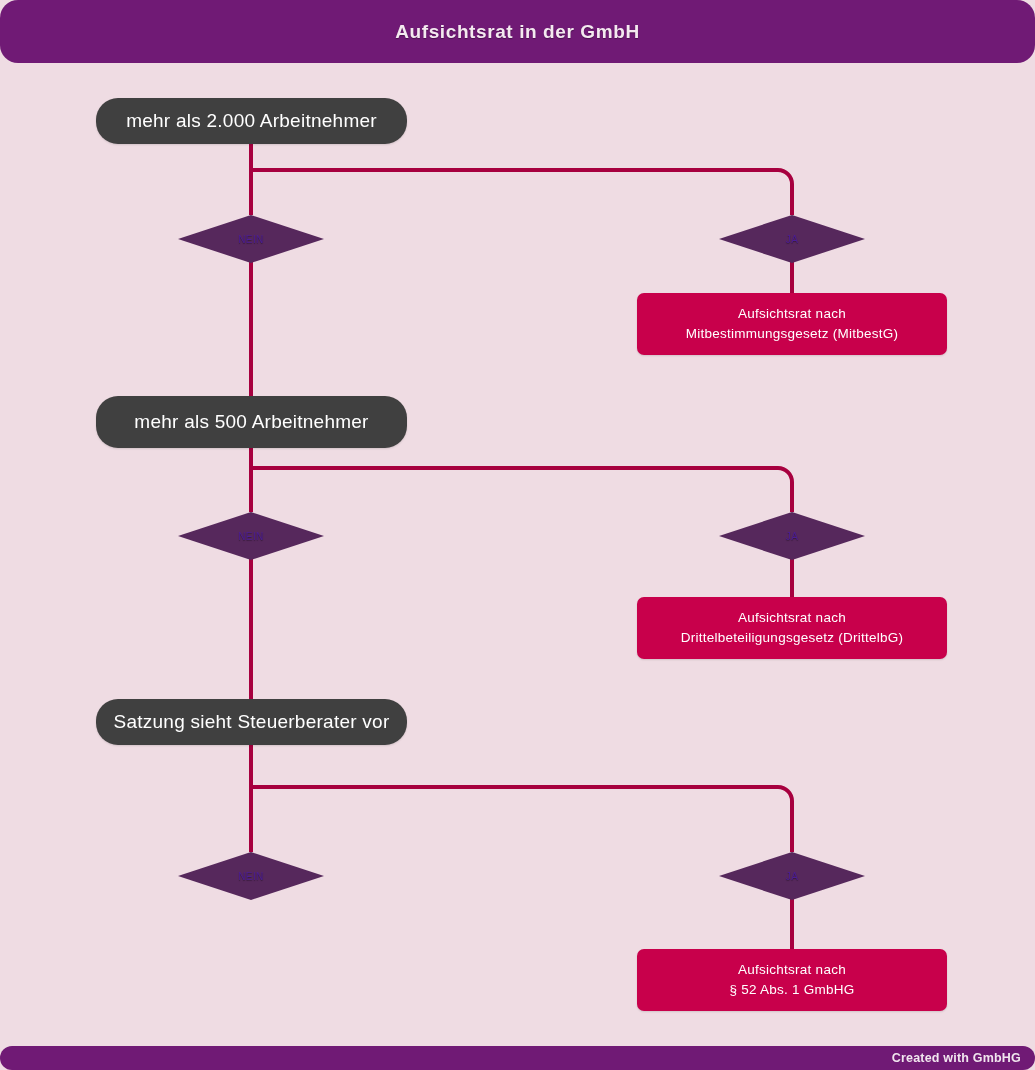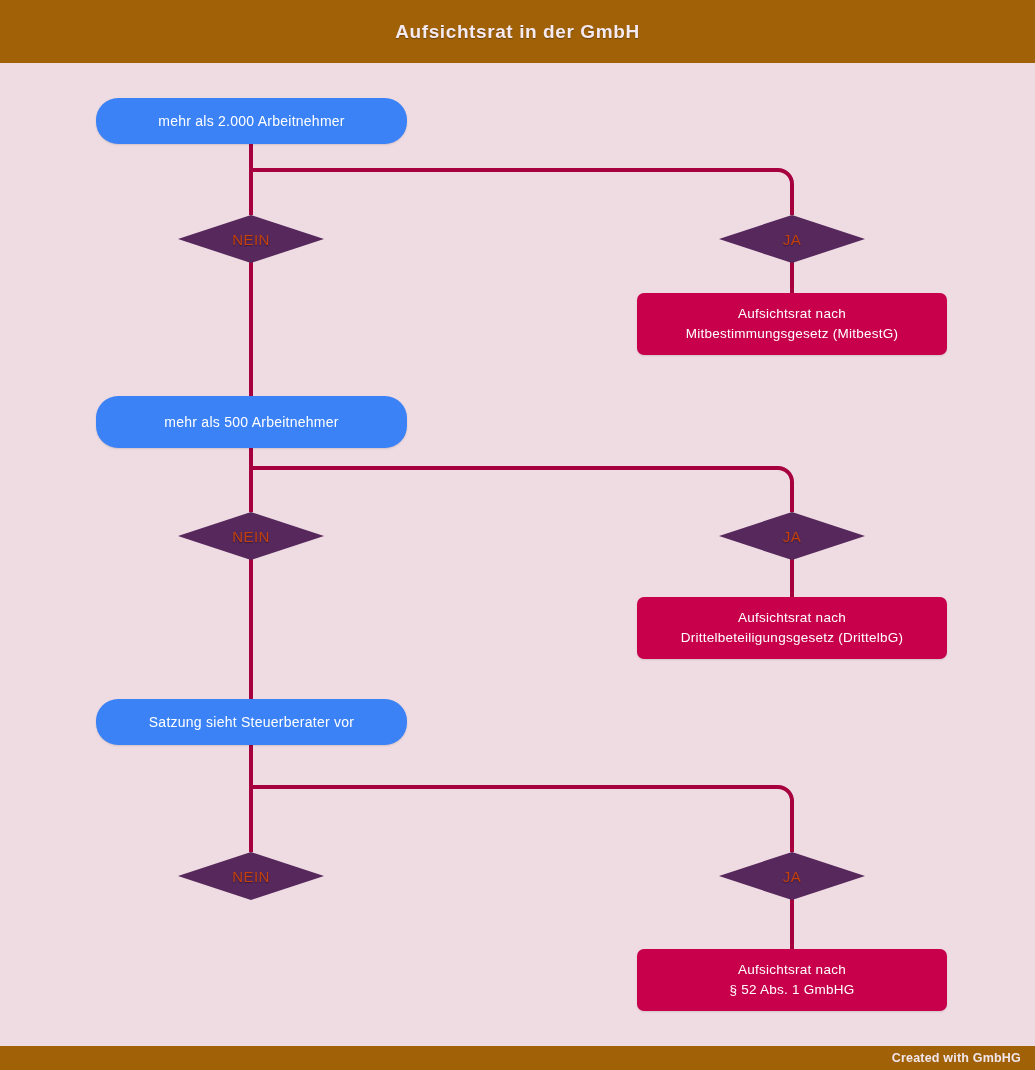--- a/index.html
+++ b/index.html
@@ -8,22 +8,23 @@
     background:#efdce3;
     font-family:"Liberation Sans", sans-serif;
     overflow:hidden;
     position:relative;
   }
   #stage{position:absolute;left:0;top:0;width:1035px;height:1070px;}
 
   
   .bar{
     position:absolute;left:0;width:1035px;
-    background:#a16207;
+    background:#701a75;
     box-sizing:border-box;
+    border-radius:18px;
   }
   #header-bar{top:0;height:63px;}
   #header-bar .title{
     position:absolute;left:0;top:0;width:1035px;height:63px;
     display:flex;align-items:center;justify-content:center;
     color:#f4eaf0;font-size:19px;font-weight:bold;letter-spacing:.6px;
     text-shadow:0 1px 1px rgba(0,0,0,.35);
   }
   #footer-bar{top:1046px;height:24px;}
   #footer-bar .f-left{
@@ -40,36 +41,36 @@
   
   #connectors{position:absolute;left:0;top:0;width:1035px;height:1070px;}
 
   
   .node{
     position:absolute;box-sizing:border-box;
     display:flex;align-items:center;justify-content:center;
     text-align:center;color:#ffffff;
   }
   .q-node{
-    background:#3b82f6;border-radius:22px;
-    font-size:14px;letter-spacing:.25px;
+    background:#404040;border-radius:22px;
+    font-size:19px;letter-spacing:.25px;
     box-shadow:0 1px 2px rgba(0,0,0,.12);
   }
   .r-node{
     background:#c8004b;border-radius:7px;
     font-size:13.5px;line-height:20px;letter-spacing:.25px;
     box-shadow:0 1px 2px rgba(0,0,0,.12);
     text-align:center;
   }
   .dia-wrap{position:absolute;}
   .dia-wrap svg{display:block;}
   .dia-label{
     position:absolute;left:0;top:0;width:100%;height:100%;
     display:flex;align-items:center;justify-content:center;
-    color:#c2410c;font-size:15px;letter-spacing:.4px;
+    color:#4c1d95;font-size:10px;letter-spacing:.4px;
     text-shadow:0 1px 1px rgba(0,0,0,.35);
     pointer-events:none;
   }
 </style>
 </head>
 <body>
 
 <div id="stage">
 
   <div id="header-bar" class="bar">

